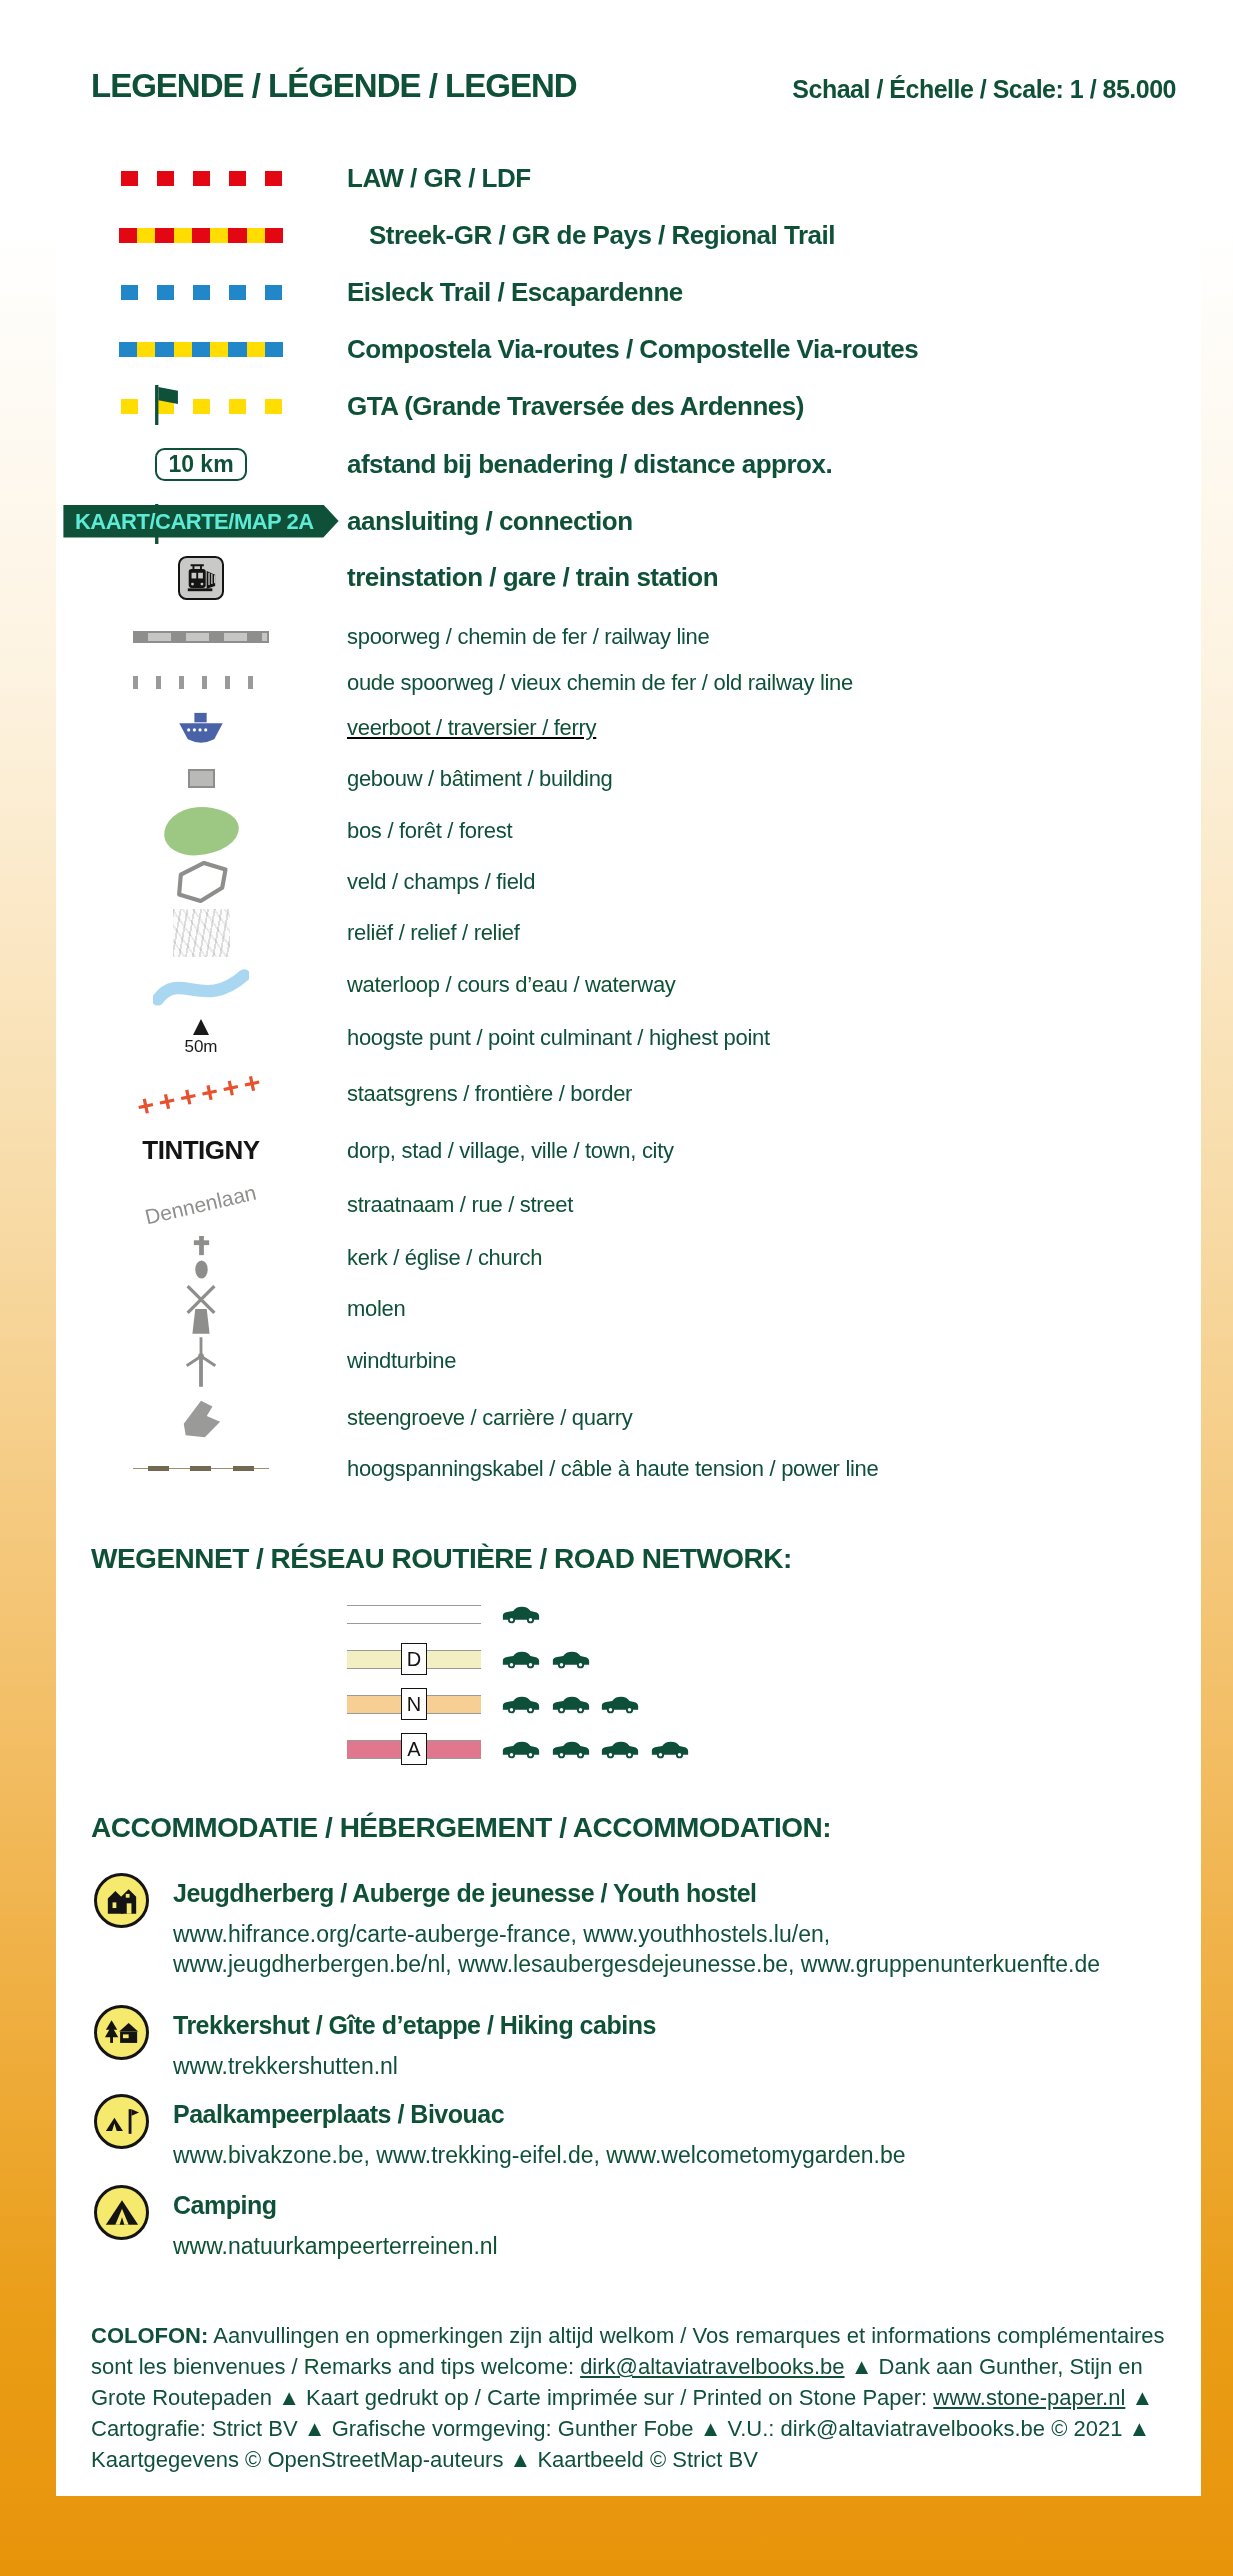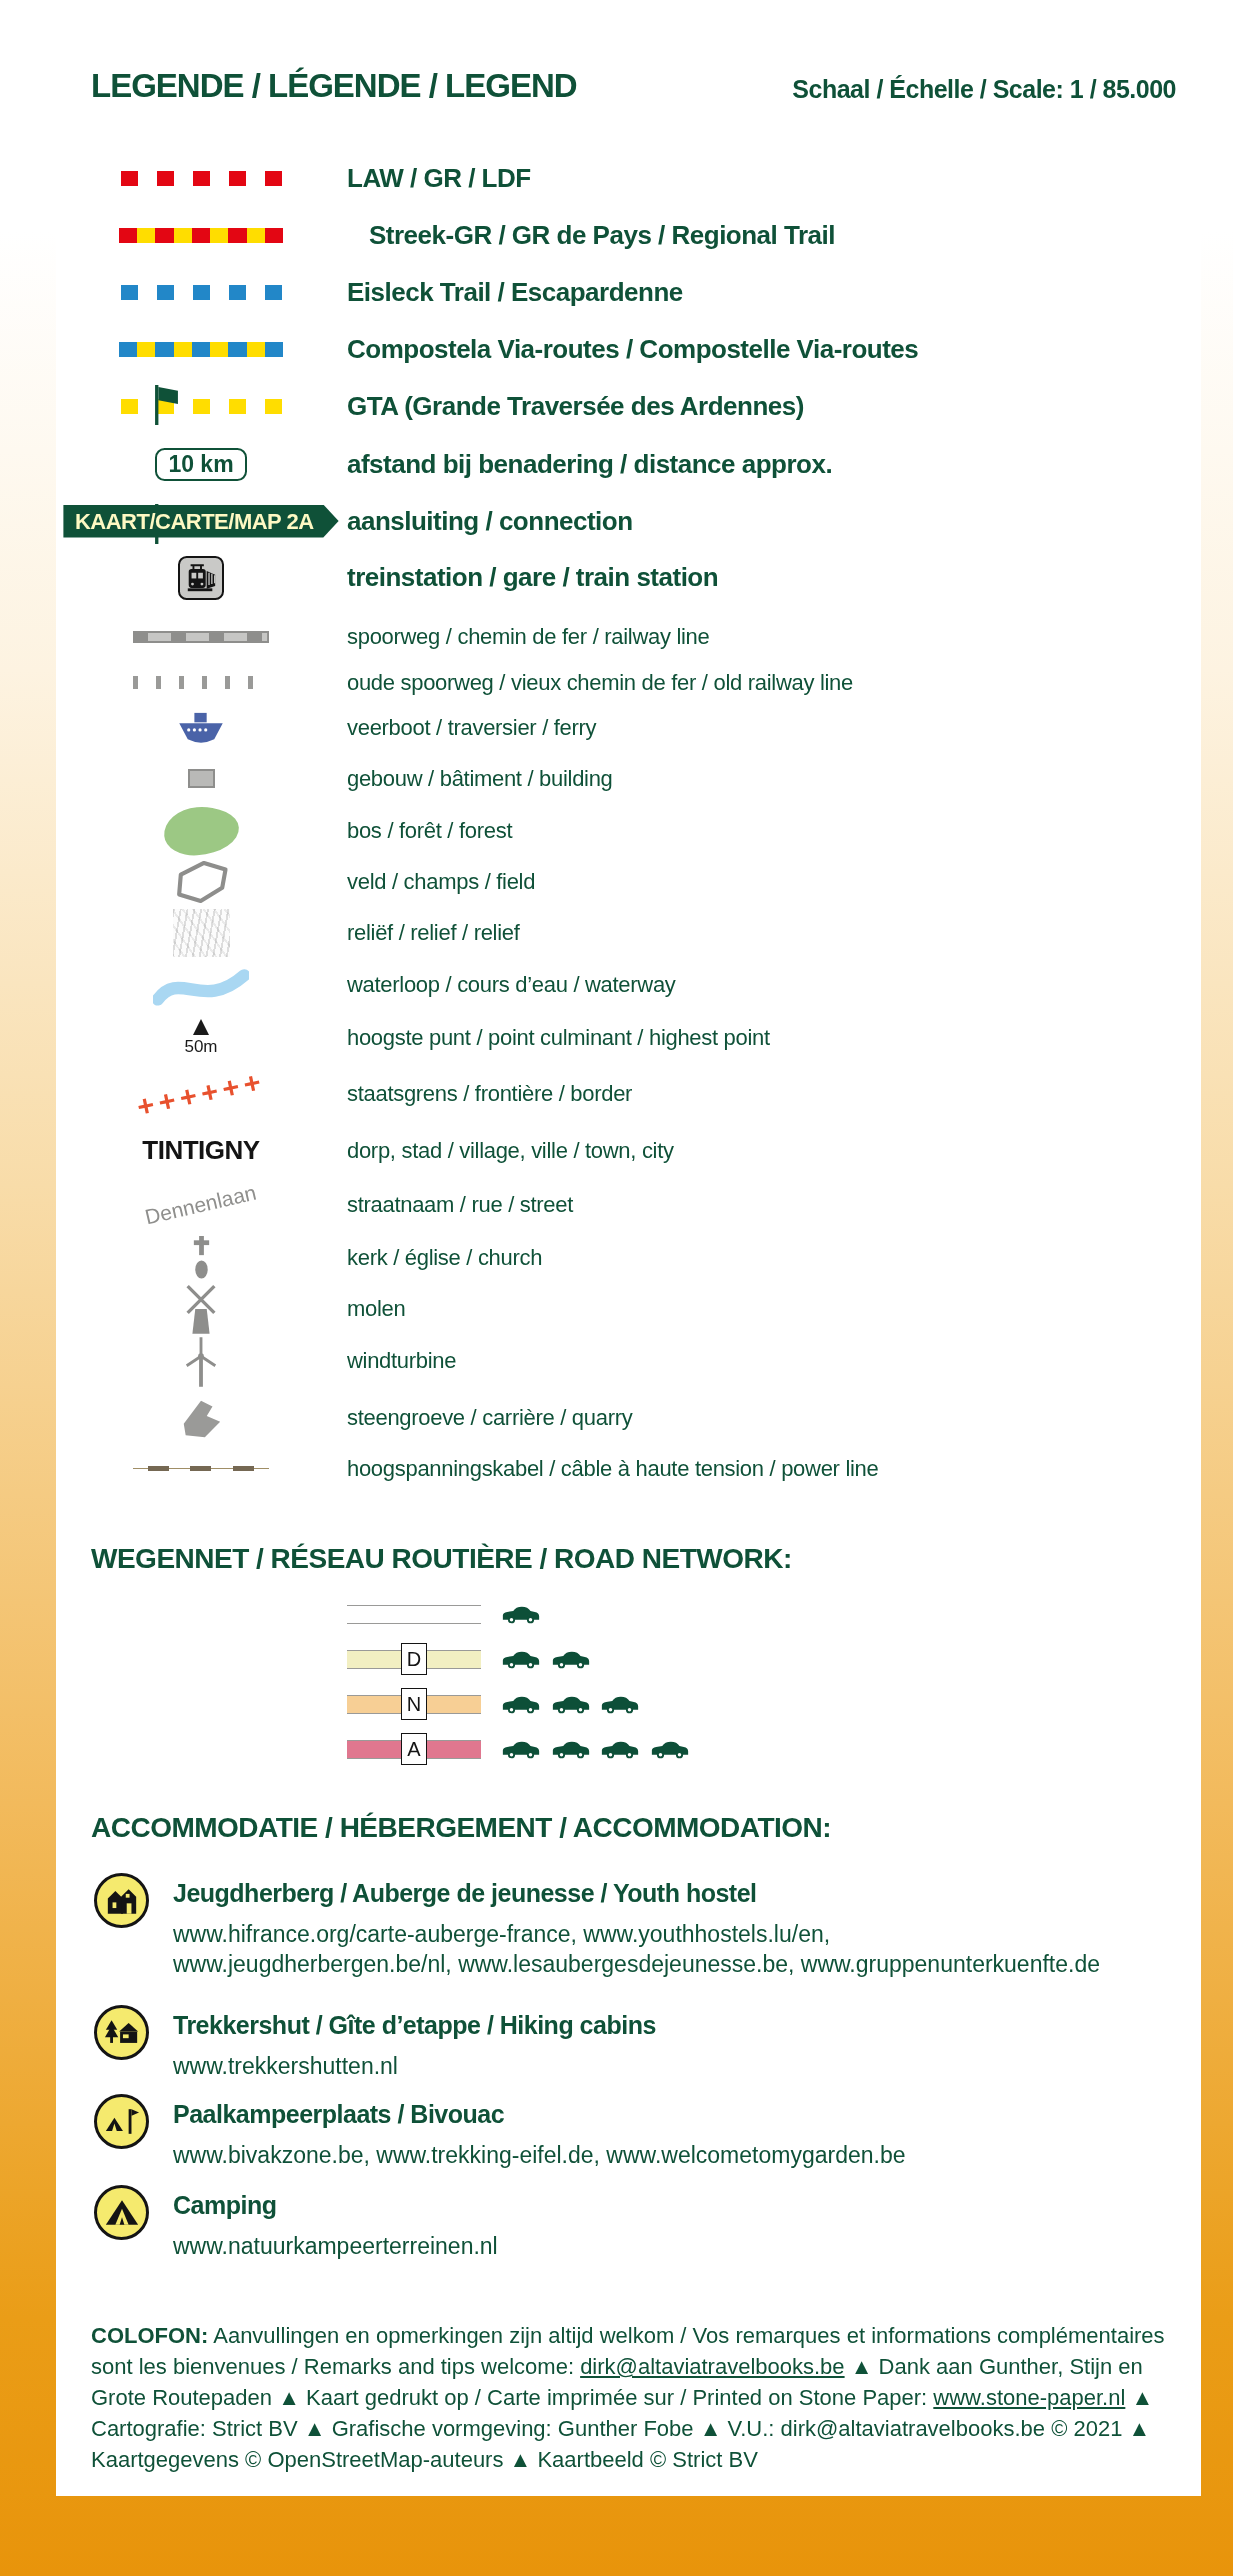--- a/index.html
+++ b/index.html
@@ -17,21 +17,21 @@
   .lab-lg{font-size:26px;font-weight:bold;letter-spacing:-0.5px;color:#0f5138;white-space:nowrap;}
   .lab-sm{font-size:22px;letter-spacing:-0.3px;color:#0f5138;white-space:nowrap;}
   
   .trail-pattern{display:flex;}
   .trail-pattern.dashed{gap:19px;}
   .tp-seg{width:17px;height:15.3px;flex:none;}
   .trail-pattern.alt .tp-seg{width:18.3px;}
   
   .kmbox{border:2.9px solid #0f5138;border-radius:9.6px;padding:0 11.5px;font-size:23px;font-weight:bold;color:#0f5138;line-height:29px;}
   .flagrow{display:flex;align-items:flex-start;gap:23px;flex-direction:column;}
-  .badge{background:#0f5138;color:#fef9c3;font-size:22px;font-weight:bold;height:33px;line-height:33px;
+  .badge{background:#0f5138;color:#5eead4;font-size:22px;font-weight:bold;height:33px;line-height:33px;
          padding:0 25px 0 11.5px;letter-spacing:-0.5px;white-space:nowrap;
          clip-path:polygon(0 0,calc(100% - 15.3px) 0,100% 50%,calc(100% - 15.3px) 100%,0 100%);}
   .trainbox{width:46px;height:44px;background:#c9c9c7;border:2.9px solid #141414;border-radius:8.6px;
             display:flex;align-items:center;justify-content:center;box-sizing:border-box;}
   
   .rail{width:136px;height:11.5px;background:repeating-linear-gradient(90deg,#8e8e8c 0 15.3px,#c6c6c4 15.3px 38px);box-shadow:inset 0 0 0 1.9px #8e8e8c;}
   .oldrail{width:136px;height:12.4px;background:repeating-linear-gradient(90deg,#9a9a98 0 4.8px,transparent 4.8px 23px);}
   .bldg{width:27px;height:19px;background:#b9b9b7;border:2.9px solid #8e8e8c;box-sizing:border-box;}
   .forest{width:75px;height:48px;background:#9cc884;border-radius:46% 54% 58% 42% / 55% 48% 52% 45%;transform:rotate(-4deg);}
   .relief{width:57px;height:48px;background-color:#fcfcfc;
@@ -196,21 +196,21 @@
             <div class="rail"></div>
           </div>
         <div class="lab-sm">spoorweg / chemin de fer / railway line</div>
       </div>
       <div class="row" style="height:43px;">
         <div class="sym">
             <div class="oldrail"></div>
           </div>
         <div class="lab-sm">oude spoorweg / vieux chemin de fer / old railway line</div>
       </div>
-      <div class="row" style="height:48px;">
+      <div class="row" style="height:48px;text-decoration:underline;">
         <div class="sym">
           <svg width="52" height="34" viewBox="0 0 54 36">
             <rect x="20" y="2" width="13" height="10" fill="#4a63a8"></rect>
             <path d="M4 13 H50 L41 30 Q27 37 13 30 Z" fill="#4a63a8"></path>
             <circle cx="14" cy="20" r="1.7" fill="#fff"></circle>
               <circle cx="20" cy="20" r="1.7" fill="#fff"></circle>
             <circle cx="26" cy="20" r="1.7" fill="#fff"></circle>
               <circle cx="32" cy="20" r="1.7" fill="#fff"></circle>
           </svg>
         </div>

